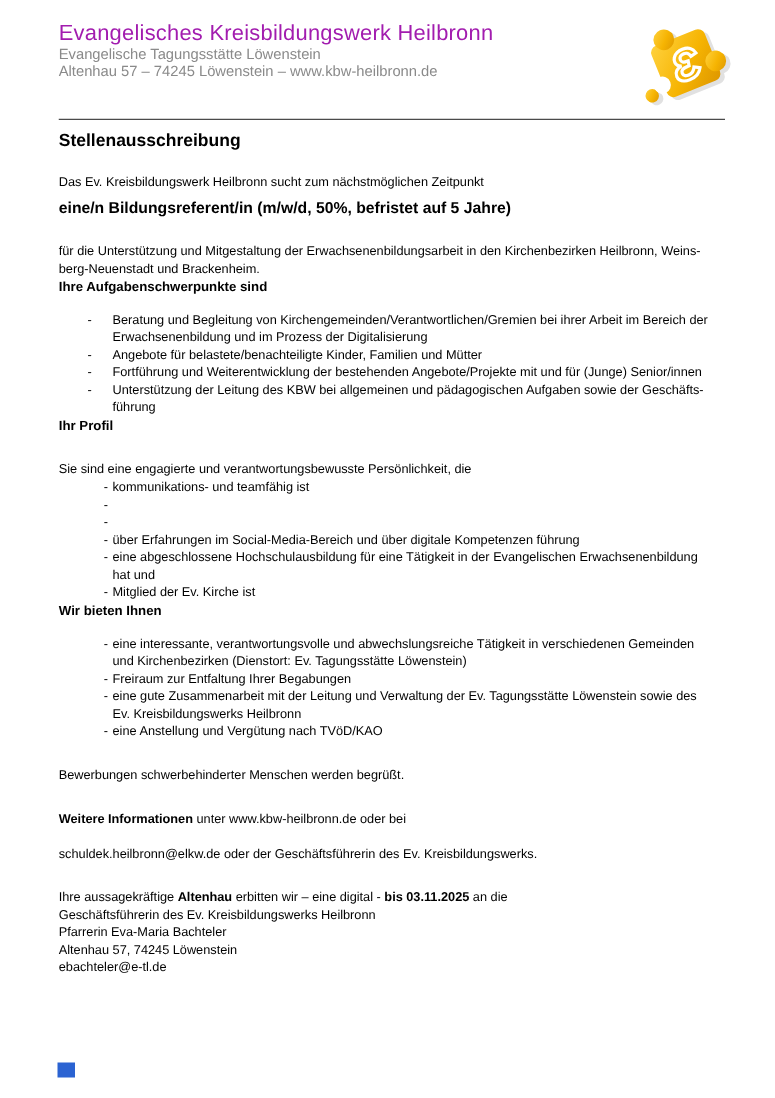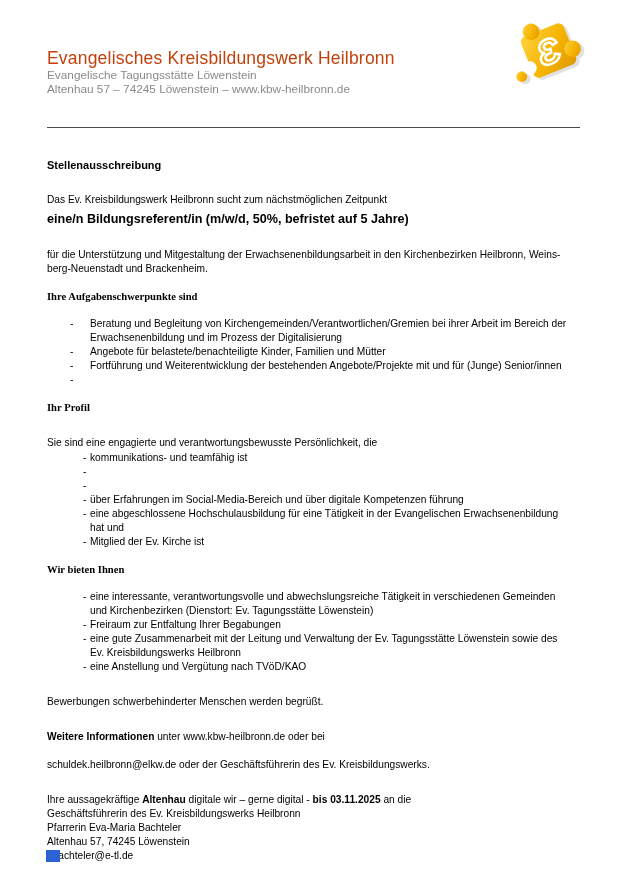--- a/index.html
+++ b/index.html
@@ -7,43 +7,43 @@
     width:620px;height:878px;background:#ffffff;position:relative;overflow:hidden;
     font-family:"Liberation Sans","DejaVu Sans",sans-serif;color:#000;
   }
   .page{padding:16px 40px 0 47px;}
   
   .org-name{font-size:17.5px;line-height:21px;letter-spacing:.2px;}
   .org-sub{font-size:11.8px;line-height:13.8px;}
   .rule{border:0;border-top:1px solid #4a4a4a;margin:30px 0 0 0;height:0;}
   .logo{position:absolute;left:499px;top:9px;width:99px;height:80px;}
   
-  .doc-title{font-weight:bold;font-size:11px;line-height:14px;margin-top:30px;}
+  .doc-title{font-weight:bold;font-size:14px;line-height:14px;margin-top:9px;}
   .body{font-size:10.2px;line-height:14px;margin:21px 0 0 0;}
   .pre{white-space:pre;}
   .position{font-weight:bold;font-size:12.6px;line-height:16px;margin-top:4px;}
-  .sec-h{font-weight:bold;font-size:10.6px;line-height:14px;margin-top:14px;font-family:Liberation Serif, serif;}
+  .sec-h{font-weight:bold;font-size:10.6px;line-height:14px;}
   .list{margin-top:13px;}
   .list.tight{margin-top:1px;}
   .bullet{display:flex;align-items:flex-start;font-size:10.2px;line-height:14px;}
   .listA .bullet{padding-left:23px;}
   .listA .dash{width:20px;flex:0 0 20px;}
   .listB .bullet{padding-left:36px;}
   .listB .dash{width:7px;flex:0 0 7px;}
   .btext{white-space:pre;}
   .b{font-weight:bold;}
   .blue-marker{position:absolute;left:46px;top:850px;width:14px;height:12px;}
 </style>
 </head>
 <body>
 
 <div class="page">
 
   <div>
-    <div class="org-name" style="color: #c2410c; margin-top: 32px;">Evangelisches Kreisbildungswerk Heilbronn</div>
+    <div class="org-name" style="color: #a21caf;">Evangelisches Kreisbildungswerk Heilbronn</div>
     <div class="org-sub" style="color: rgb(138, 138, 138);">Evangelische Tagungsstätte Löwenstein</div>
     <div class="org-sub" style="color: rgb(138, 138, 138);">Altenhau 57 – 74245 Löwenstein – www.kbw-heilbronn.de</div>
   </div>
 
   <hr class="rule">
 
   <div class="doc-title">Stellenausschreibung</div>
 
   <p class="body pre">Das Ev. Kreisbildungswerk Heilbronn sucht zum nächstmöglichen Zeitpunkt</p>
 
@@ -66,20 +66,22 @@
         <span class="btext">Angebote für belastete/benachteiligte Kinder, Familien und Mütter</span>
       </div>
 
       <div class="bullet">
         <span class="dash">-</span>
         <span class="btext">Fortführung und Weiterentwicklung der bestehenden Angebote/Projekte mit und für (Junge) Senior/innen</span>
       </div>
 
       <div class="bullet">
         <span class="dash">-</span>
+        <span class="btext">Unterstützung der Leitung des KBW bei allgemeinen und pädagogischen Aufgaben sowie der Geschäfts-
+führung</span>
       </div>
     </div>
 
   <div class="sec-h">Ihr Profil</div>
   <p class="body pre">Sie sind eine engagierte und verantwortungsbewusste Persönlichkeit, die</p>
   <div class="list listB tight">
 
       <div class="bullet">
         <span class="dash">-</span>
         <span class="btext">kommunikations- und teamfähig ist</span>
@@ -133,21 +135,21 @@
       <div class="bullet">
         <span class="dash">-</span>
         <span class="btext">eine Anstellung und Vergütung nach TVöD/KAO</span>
       </div>
     </div>
 
   <p class="body pre">Bewerbungen schwerbehinderter Menschen werden begrüßt.</p>
 
   <p class="body"><span class="b">Weitere Informationen</span><span> unter www.kbw-heilbronn.de oder bei</span><br><br><span>schuldek.heilbronn@elkw.de oder der Geschäftsführerin des Ev. Kreisbildungswerks.</span></p>
 
-  <p class="body"><span>Ihre aussagekräftige </span><span class="b">Altenhau</span><span> digitale wir – gerne digital - </span><span class="b">bis 03.11.2025</span><span> an die</span><br><span>Geschäftsführerin des Ev. Kreisbildungswerks Heilbronn</span><br><span>Pfarrerin Eva-Maria Bachteler</span><br><span>Altenhau 57, 74245 Löwenstein</span><br><span>ebachteler@e-tl.de</span></p>
+  <p class="body"><span>Ihre aussagekräftige </span><span class="b">Altenhau</span><span> erbitten wir – eine digital - </span><span class="b">bis 03.11.2025</span><span> an die</span><br><span>Geschäftsführerin des Ev. Kreisbildungswerks Heilbronn</span><br><span>Pfarrerin Eva-Maria Bachteler</span><br><span>Altenhau 57, 74245 Löwenstein</span><br><span>ebachteler@e-tl.de</span></p>
 
 </div>
 
 <div class="logo">
   <svg viewBox="0 0 100 82" width="99" height="80" aria-hidden="true">
     <defs>
       <linearGradient id="gg" x1="0" y1="0" x2="1" y2="1">
         <stop offset="0" stop-color="#FFD23F"></stop>
         <stop offset="0.55" stop-color="#F6B402"></stop>
         <stop offset="1" stop-color="#DD9600"></stop>

